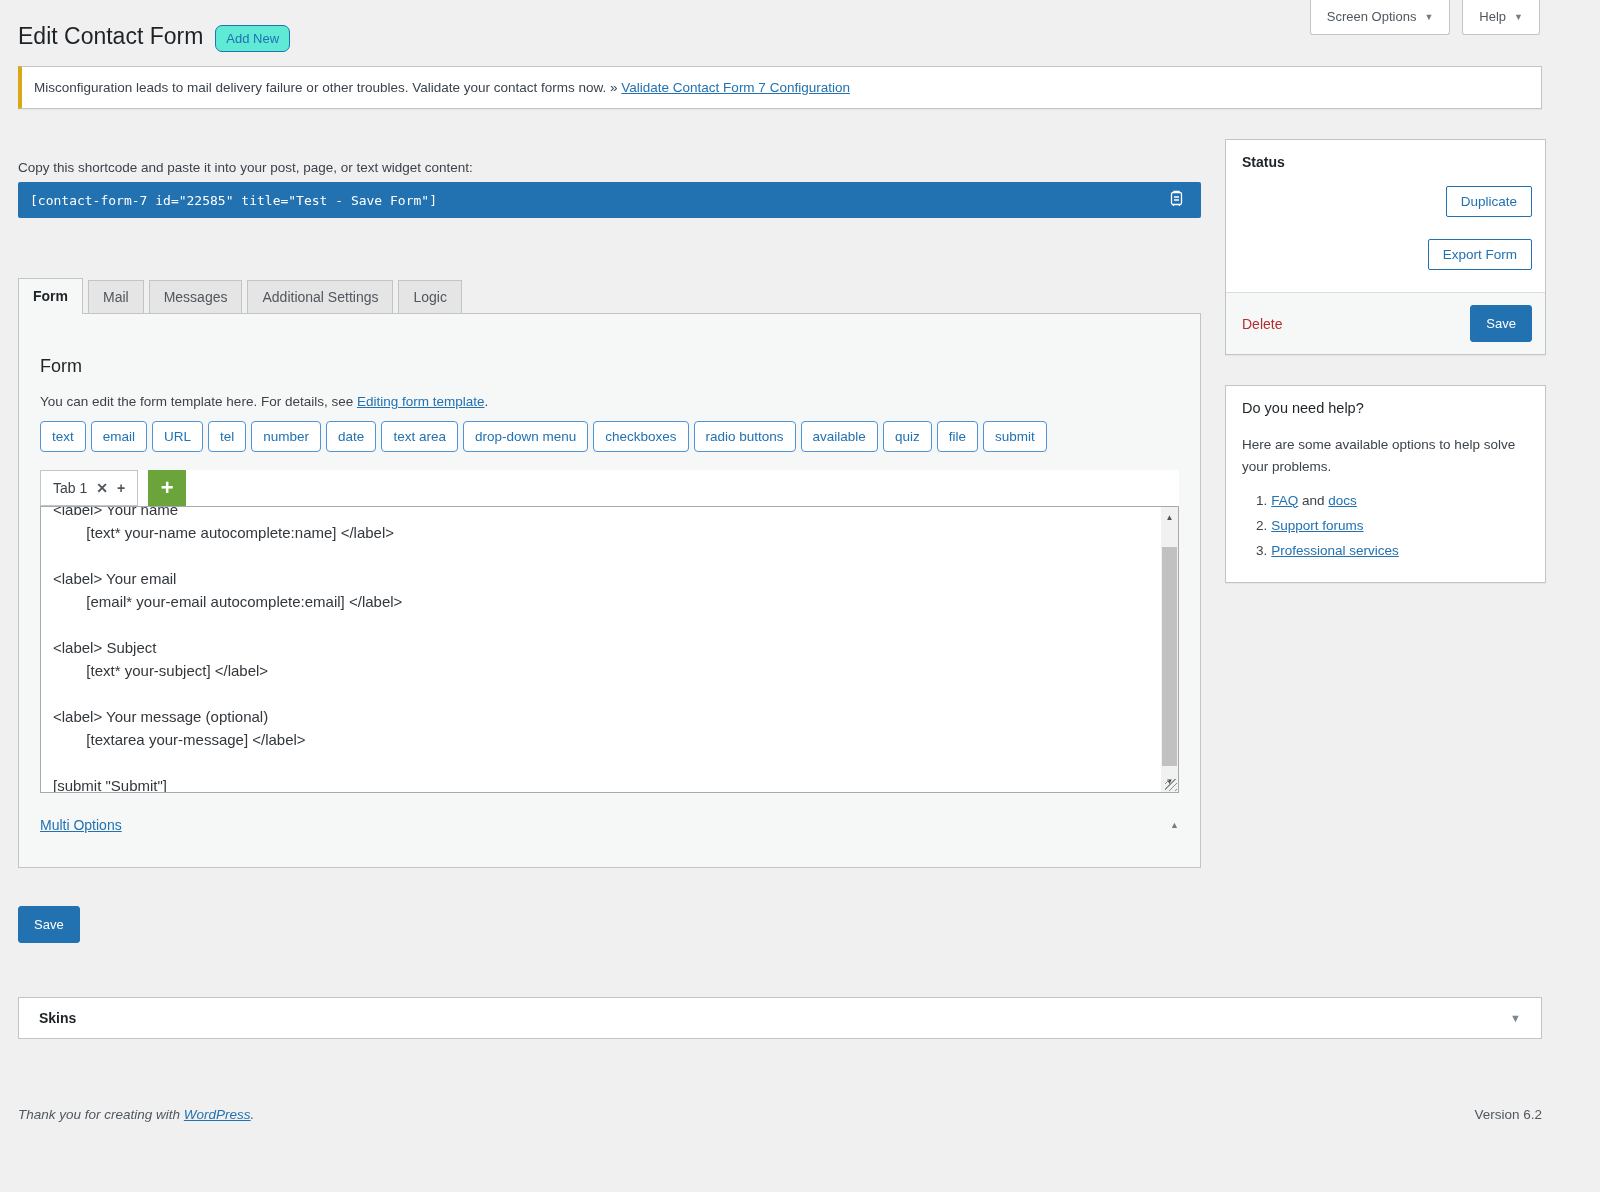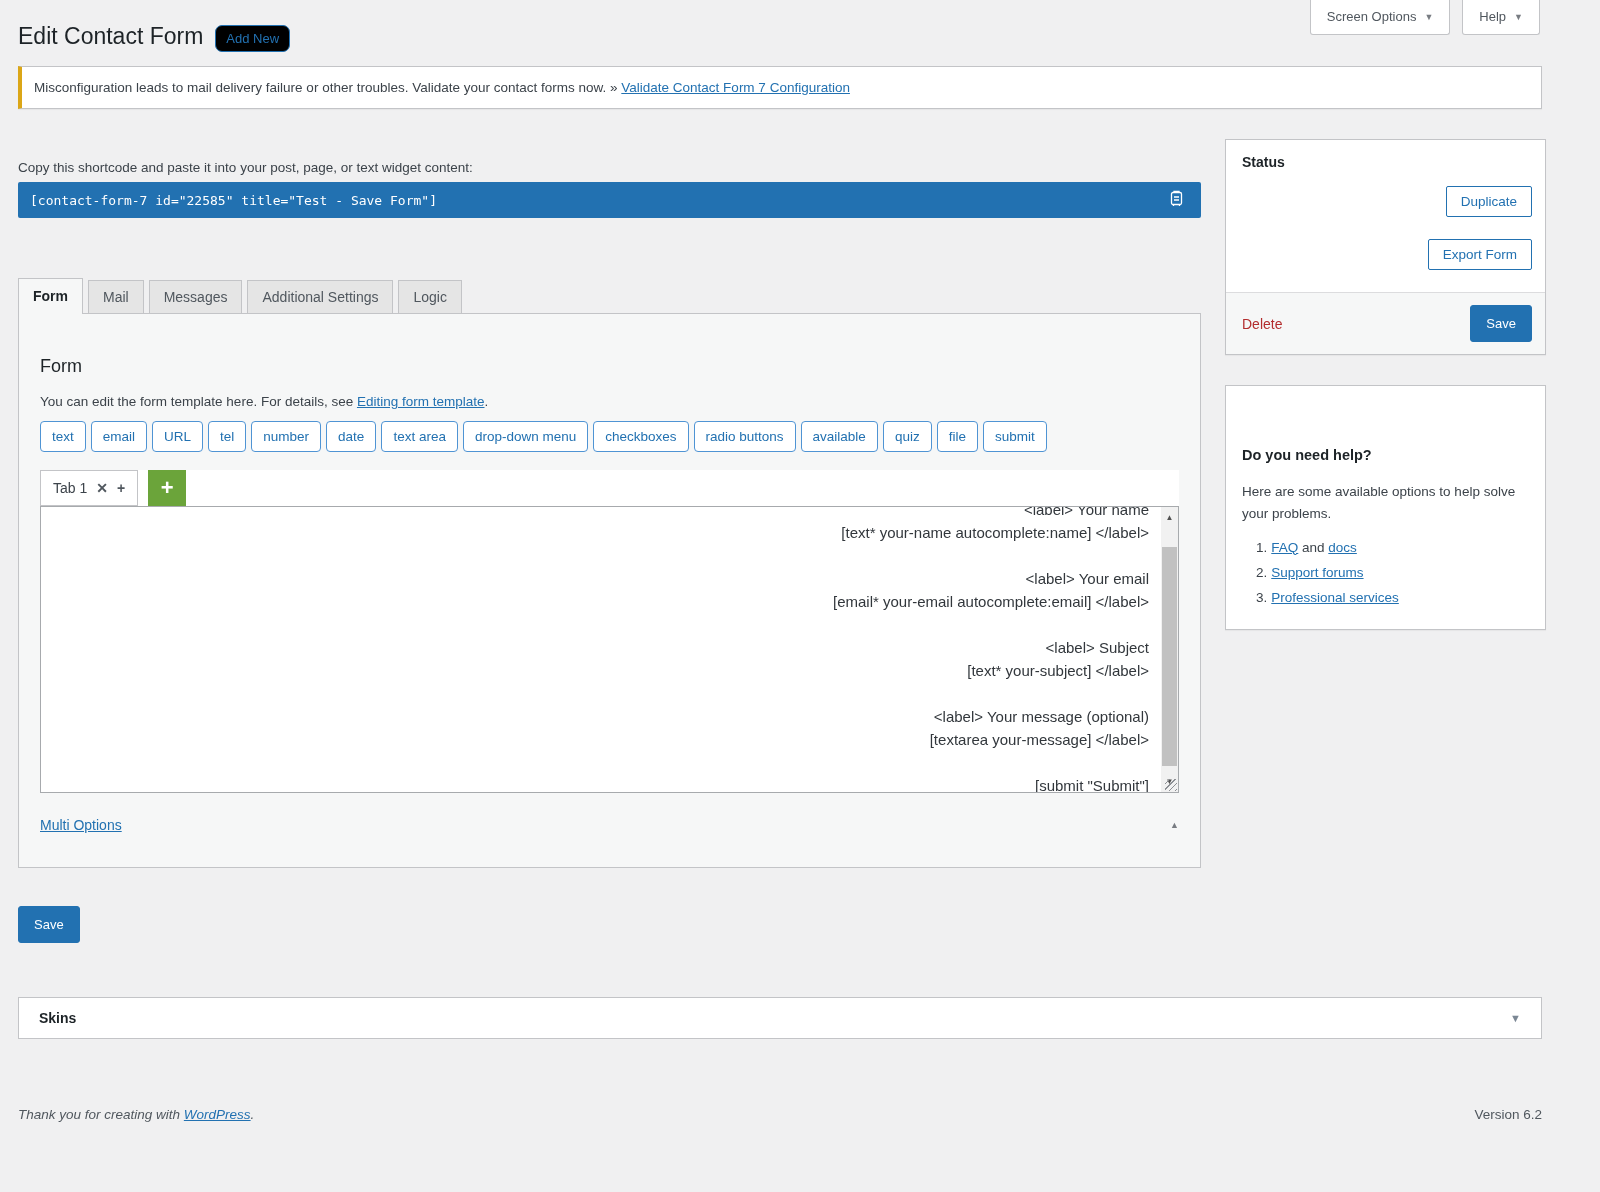--- a/index.html
+++ b/index.html
@@ -22,21 +22,21 @@
     font-size: 13px; display: flex; align-items: center; gap: 8px; cursor: pointer;
   }
   .meta-btn .chev { font-size: 9px; color: #787c82; }
 
   .wrap { margin: 0 58px 0 18px; padding-top: 22px; }
 
   
   .page-header { display: flex; align-items: center; gap: 12px; }
   h1.page-title { font-size: 23px; font-weight: 400; color: #1d2327; line-height: 1.3; }
   .add-new-btn {
-    background: #000000; border: 1px solid #2271b1; color: #2271b1; border-radius: 7px;
+    background: #5eead4; border: 1px solid #2271b1; color: #2271b1; border-radius: 7px;
     font-size: 13px; padding: 5px 10px; cursor: pointer; margin-top: 3px;
   }
 
   
   .notice {
     margin-top: 14px; background: #fff; border: 1px solid #c3c4c7;
     border-left: 4px solid #dba617; box-shadow: 0 1px 1px rgba(0,0,0,.04);
     padding: 13px 12px; font-size: 13.5px; color: #3c434a;
   }
 
@@ -94,21 +94,21 @@
     width: 38px; margin-left: 10px; background: #6ba43a; border: none; color: #fff;
     font-size: 22px; font-weight: 700; cursor: pointer; display: flex; align-items: center; justify-content: center;
   }
 
   
   .editor-area {
     position: relative; background: #fff; border: 1px solid #a7aaad;
     height: 287px; overflow: hidden;
   }
   .editor-content {
-    position: absolute; left: 0; top: 0; right: 17px; bottom: 0; overflow: hidden; text-align: right;
+    position: absolute; left: 0; top: 0; right: 17px; bottom: 0; overflow: hidden;
   }
   .editor-content pre {
     font-family: "Liberation Sans", sans-serif; font-size: 15px; line-height: 23px;
     color: #32373c; white-space: pre; tab-size: 8; margin-top: -11px; padding: 2px 12px;
   }
   .vscroll { position: absolute; top: 0; right: 0; bottom: 0; width: 17px; background: #f1f1f1; }
   .vscroll .sbtn {
     position: absolute; left: 0; width: 17px; height: 17px; display: flex;
     align-items: center; justify-content: center; font-size: 8px; color: #505050; cursor: pointer;
   }
@@ -138,21 +138,21 @@
     background: #fff; border: 1px solid #2271b1; color: #2271b1; border-radius: 2px;
     font-size: 13.5px; padding: 7px 14px; cursor: pointer; font-family: "Liberation Sans", sans-serif;
   }
   .status-footer {
     border-top: 1px solid #dcdcde; background: #f6f7f7; padding: 12px 13px 12px 16px;
     display: flex; justify-content: space-between; align-items: center;
   }
   .delete-link { color: #b32d2e; font-size: 14px; text-decoration: none; cursor: pointer; }
 
   .help-box { margin-top: 30px; padding: 14px 16px 24px; }
-  .help-box .box-heading { font-size: 14.5px; font-weight: 700; color: #1d2327; margin-top: 47px; }
+  .help-box .box-heading { font-size: 14.5px; font-weight: 400; color: #1d2327; }
   .help-intro { margin-top: 18px; font-size: 13.5px; line-height: 1.65; color: #3c434a; }
   .help-list { margin-top: 14px; padding-left: 14px; }
   .help-item { margin-top: 10px; font-size: 13.5px; }
   .help-item .num { margin-right: 4px; }
 
   
   .skins-bar {
     margin-top: 54px; background: #fff; border: 1px solid #c3c4c7;
     padding: 12px 20px; display: flex; justify-content: space-between; align-items: center; cursor: pointer;
   }

